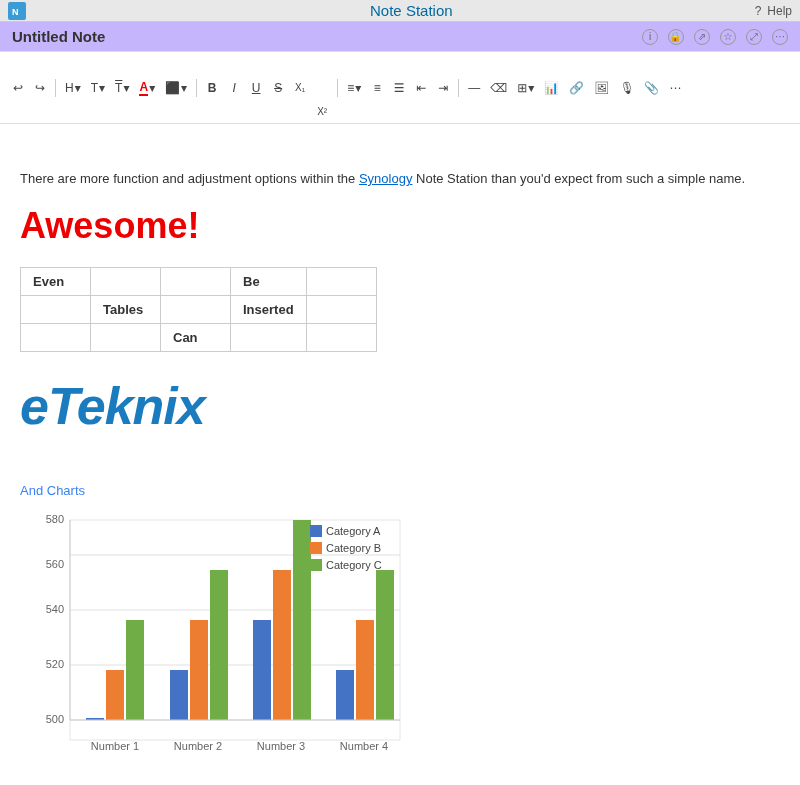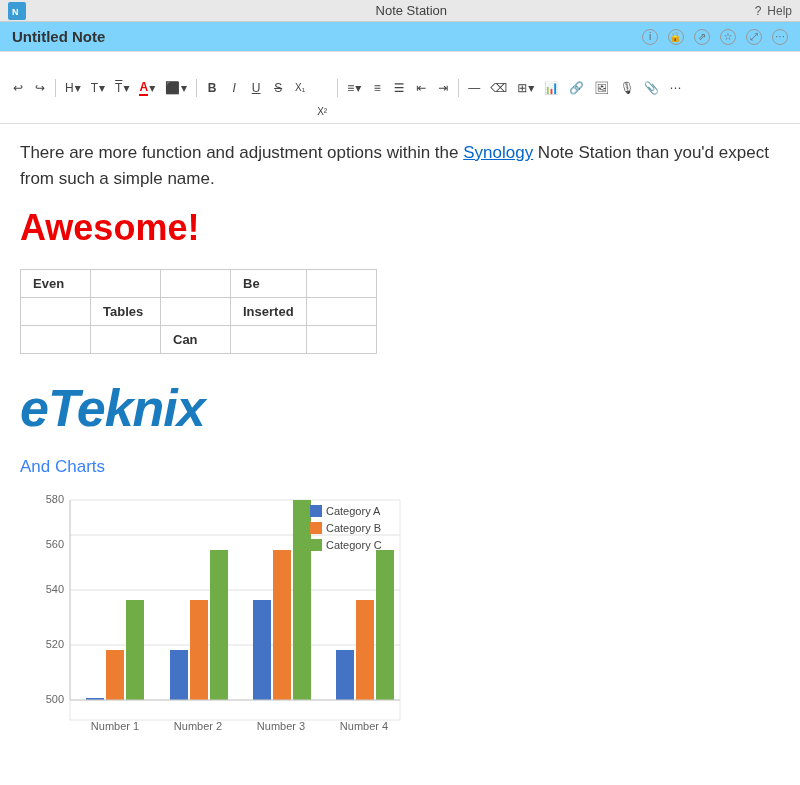--- a/index.html
+++ b/index.html
@@ -11,26 +11,26 @@
       border-bottom: 1px solid #ccc;
       display: flex;
       align-items: center;
       justify-content: space-between;
       padding: 2px 8px;
       height: 22px;
     }
     .title-bar-left { display: flex; align-items: center; gap: 6px; }
     .title-bar-logo { width: 18px; height: 18px; background: #3a9bd5; border-radius: 2px; display: flex; align-items: center; justify-content: center; }
     .title-bar-logo svg { width: 14px; height: 14px; }
-    .title-bar-center { color: #404040; font-size: 13px; font-weight: 400; flex: 1; text-align: center; padding-left: 42px; }
+    .title-bar-center { color: #0369a1; font-size: 15px; font-weight: 400; flex: 1; text-align: center; padding-left: 42px; }
     .title-bar-right { display: flex; align-items: center; gap: 6px; font-size: 12px; color: #555; }
 
     
     .note-header {
-      background: #7dd3fc;
+      background: #c4b5fd;
       border-bottom: 1px solid #ddd;
       padding: 6px 12px;
       display: flex;
       align-items: center;
       justify-content: space-between;
     }
     .note-title { font-size: 15px; font-weight: bold; color: #333; }
     .note-header-icons { display: flex; gap: 10px; align-items: center; color: #666; }
 
     
@@ -61,21 +61,21 @@
     .toolbar-dropdown { display: flex; align-items: center; gap: 1px; padding: 2px 4px; cursor: pointer; font-size: 12px; color: #444; }
 
     
     .editor {
       background: #fff;
       padding: 16px 20px;
       min-height: 700px;
       color: #333;
     }
 
-    .editor p { margin-bottom: 10px; line-height: 1.5; font-size: 17px; }
+    .editor p { margin-bottom: 10px; line-height: 1.5; font-size: 13px; margin-top: 29px; }
 
     .awesome-text {
       color: #e00;
       font-size: 36px;
       font-weight: bold;
       margin: 16px 0 20px 0;
     }
 
     
     .editor-table {

